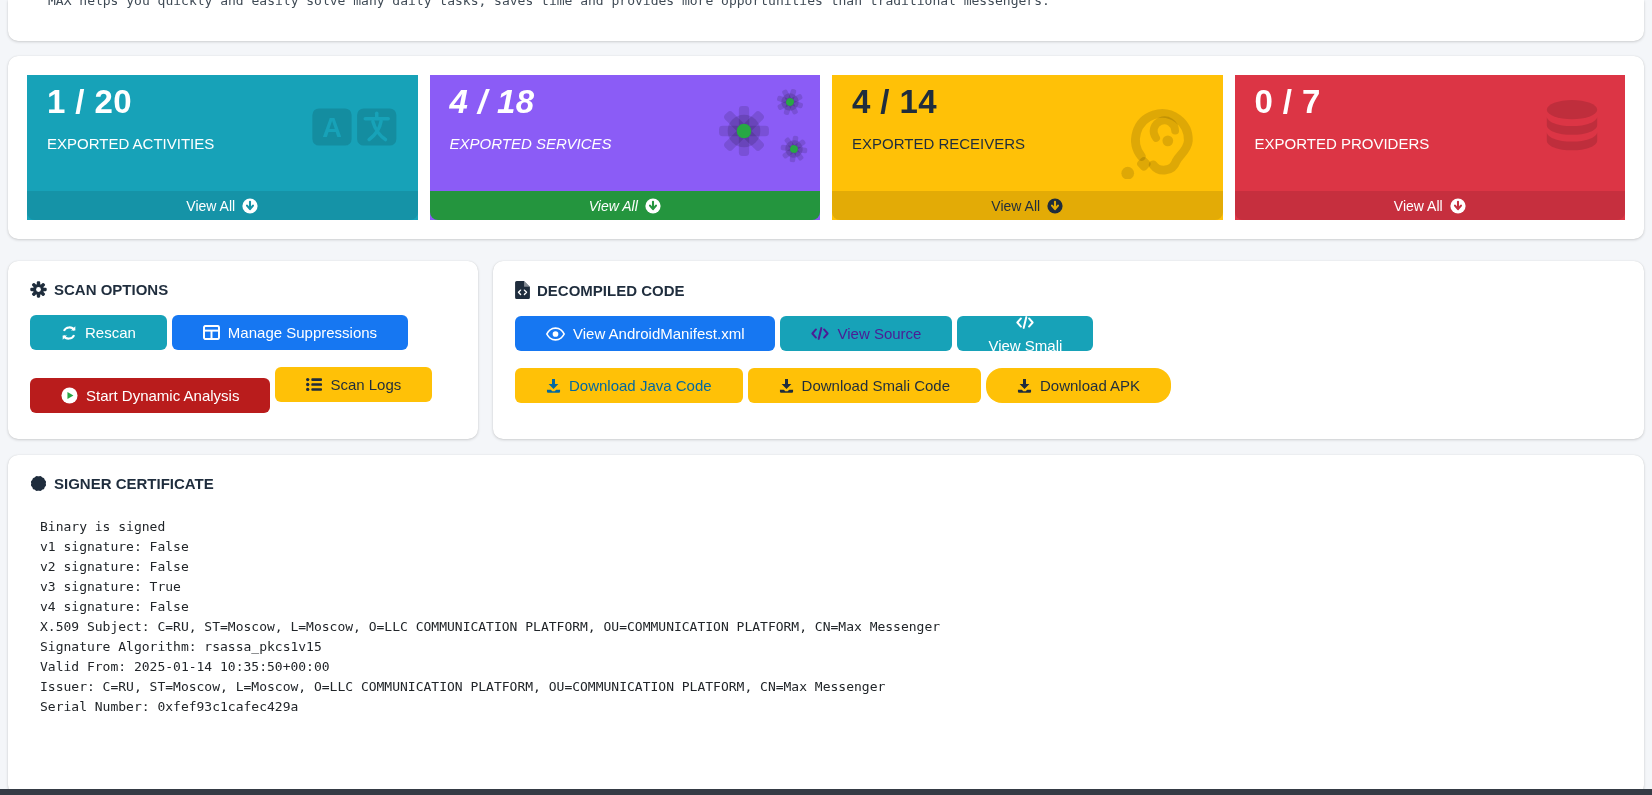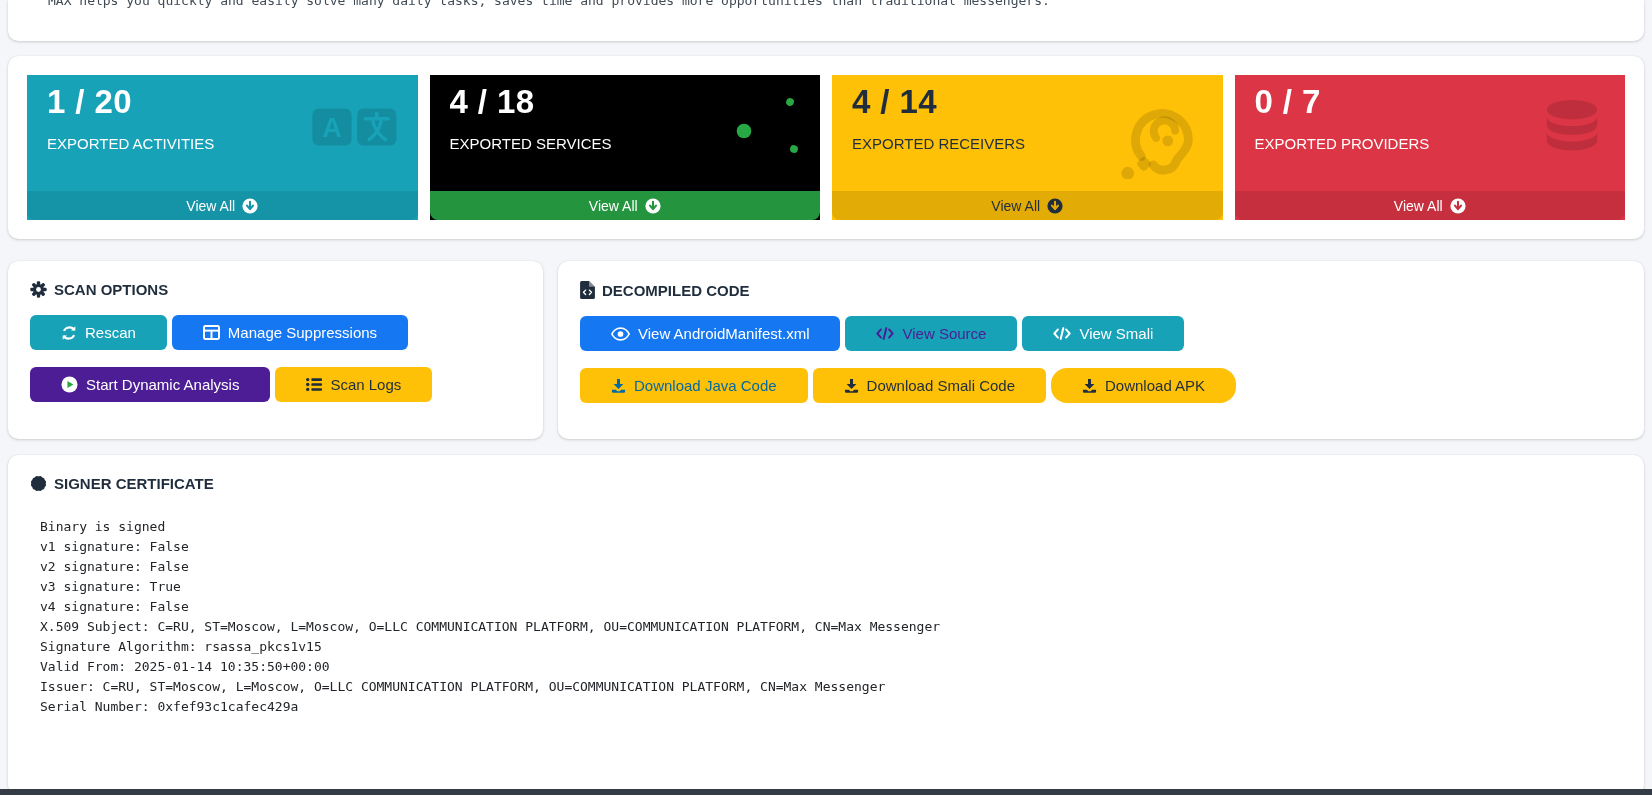--- a/index.html
+++ b/index.html
@@ -24,21 +24,21 @@
   .bigicon.lang{top:28px;right:18px;}
   .bigicon.gears{top:6px;right:10px;}
   .bigicon.ear{top:16px;right:20px;}
   .bigicon.db{top:20px;right:22px;}
   .sfooter{position:absolute;left:0;right:0;bottom:0;height:29px;border-radius:0 0 8px 8px;
            display:flex;align-items:center;justify-content:center;gap:7px;font-size:14px;
            text-decoration:none;cursor:pointer;}
   
   .tworow{display:flex;gap:15px;margin:0 8px;}
   .panel{height:178px;padding:20px 22px;box-sizing:border-box;}
-  .scan-panel{width:535px;flex:none;}
+  .scan-panel{width:470px;flex:none;}
   .deco-panel{flex:1;}
   .ptitle{display:flex;align-items:center;gap:7px;font-size:15px;font-weight:700;color:#1f2d3d;}
   .ptitle svg{flex:none;}
   .btnrow{display:flex;gap:5px;margin-top:17px;}
   .btn{display:inline-flex;align-items:center;gap:8px;height:35px;padding:0 31px;border:none;border-radius:6px;
        font-size:15px;font-family:Liberation Sans, sans-serif;cursor:pointer;white-space:nowrap;}
   .btn svg{display:block;flex:none;}
   
   .signer-card{margin:16px 8px 0;padding:20px 22px;height:340px;box-sizing:border-box;}
   .cert{margin:25px 0 0 10px;font-family:"DejaVu Sans Mono","Liberation Mono",monospace;
@@ -103,21 +103,21 @@
           <svg width="16" height="16" viewBox="0 0 16 16">
             <circle cx="8" cy="8" r="7.6" fill="currentColor"></circle>
             <g stroke="var(--cc)" stroke-width="2.1" fill="none" stroke-linecap="round" stroke-linejoin="round">
               <path d="M8 3.8 v6"></path>
                 <path d="M5 7.6 l3 3.6 3 -3.6"></path>
             </g>
           </svg>
         </a>
       </div>
 
-      <div class="sbox" style="background: #000000; --cc: #28a745; color: rgb(255, 255, 255);">
+      <div class="sbox" style="background: #8b5cf6; --cc: #28a745; color: rgb(255, 255, 255); font-style: italic;">
         <div class="value">4 / 18</div>
         <div class="slabel">EXPORTED SERVICES</div>
         <div class="bigicon gears">
           <svg width="106" height="92" viewBox="0 0 106 92">
             <use href="#gear" transform="translate(40,50) scale(2.15)"></use>
             <use href="#gear" transform="translate(86,21) scale(1.15) rotate(18)"></use>
             <use href="#gear" transform="translate(90,68) scale(1.15) rotate(8)"></use>
           </svg>
         </div>
         <a class="sfooter" style="background: rgb(36, 149, 62); --cc: #24953e; color: rgb(255, 255, 255);">
@@ -205,21 +205,21 @@
         <button class="btn" style="background: rgb(22, 119, 242); --cc: #1677f2; color: rgb(255, 255, 255);">
           <svg width="17" height="15" viewBox="0 0 18 16" fill="none" stroke="currentColor" stroke-width="2.1">
             <rect x="1" y="1" width="16" height="14" rx="1.6"></rect>
             <path d="M1 6 h16"></path>
               <path d="M9 6 v9"></path>
           </svg>
           <span>Manage Suppressions</span>
         </button>
       </div>
       <div class="btnrow">
-        <button class="btn" style="background: #4c1d95; --cc: #28a745; color: rgb(255, 255, 255);">
+        <button class="btn" style="background: #b91c1c; --cc: #28a745; color: rgb(255, 255, 255); margin-top: 11px;">
           <svg width="17" height="17" viewBox="0 0 18 18">
             <circle cx="9" cy="9" r="8.5" fill="currentColor"></circle>
             <path d="M6.8 5.3 L13.2 9 L6.8 12.7 z" fill="var(--cc)"></path>
           </svg>
           <span>Start Dynamic Analysis</span>
         </button>
         <button class="btn" style="background: rgb(255, 193, 7); --cc: #ffc107; color: rgb(31, 45, 61);">
           <svg width="16" height="15" viewBox="0 0 18 16" fill="currentColor">
             <circle cx="1.9" cy="2.5" r="1.9"></circle>
               <rect x="6" y="1.1" width="12" height="2.9" rx="1"></rect>
@@ -252,21 +252,21 @@
             <circle cx="11" cy="8" r="3.3" fill="currentColor"></circle>
           </svg>
           <span>View AndroidManifest.xml</span>
         </button>
         <button class="btn" style="background: rgb(23, 162, 184); --cc: #17a2b8; color: #4c1d95;">
           <svg width="18" height="13" viewBox="0 0 20 14">
               <use href="#code-glyph"></use>
             </svg>
           <span>View Source</span>
         </button>
-        <button class="btn" style="background: rgb(23, 162, 184); --cc: #17a2b8; color: rgb(255, 255, 255);">
+        <button class="btn" style="background: rgb(23, 162, 184); --cc: #17a2b8; color: rgb(255, 255, 255); flex-direction: column;">
           <svg width="18" height="13" viewBox="0 0 20 14">
               <use href="#code-glyph"></use>
             </svg>
           <span>View Smali</span>
         </button>
       </div>
       <div class="btnrow">
         <button class="btn" style="background: rgb(255, 193, 7); --cc: #ffc107; color: #0369a1;">
           <svg width="15" height="16" viewBox="0 0 16 17">
               <use href="#dl-arrow"></use>

